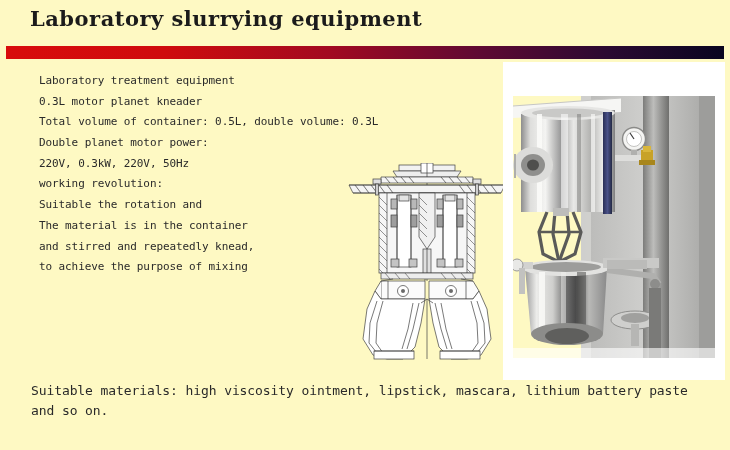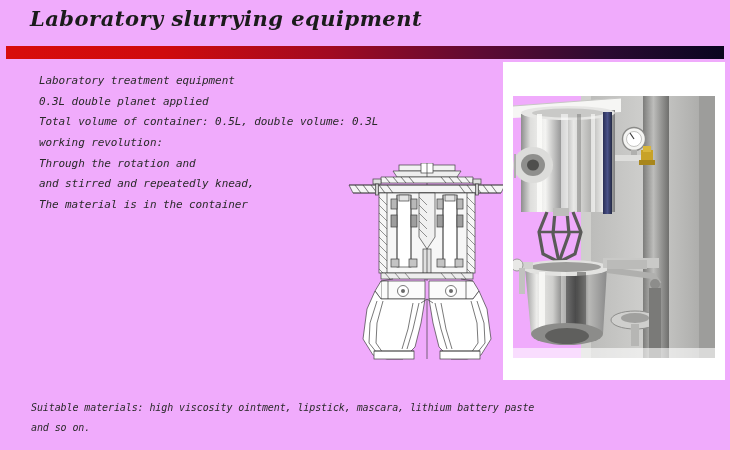--- a/index.html
+++ b/index.html
@@ -7,23 +7,22 @@
     padding: 0;
     background: #ffffff;
   }
   body {
     font-family: "DejaVu Sans Mono", "Liberation Mono", monospace;
   }
   #page {
     position: relative;
     width: 730px;
     height: 450px;
-    background: #f0abfc;
+    background: #fef9c3;
     overflow: hidden;
-    font-style: italic;
   }
 
   
   .page-title {
     position: absolute;
     left: 30px;
     top: 6px;
     font-family: "DejaVu Serif", "Liberation Serif", serif;
     font-size: 21px;
     font-weight: 700;
@@ -53,23 +52,23 @@
     white-space: nowrap;
     letter-spacing: -0.1px;
     margin-left: 8px;
   }
   .spec-line { height: 20.7px; }
 
   
   .footer-block {
     position: absolute;
     left: 31px;
-    top: 398px;
+    top: 381px;
     width: 680px;
-    font-size: 10px;
+    font-size: 13px;
     line-height: 20px;
     color: #2a2a2a;
     letter-spacing: -0.1px;
   }
 
   
   .tech-drawing {
     position: absolute;
     left: 341px;
     top: 163px;
@@ -104,26 +103,29 @@
           <stop offset="84%" stop-color="#2a0a31"></stop>
           <stop offset="100%" stop-color="#090520"></stop>
         </linearGradient>
       </defs>
       <rect x="0" y="0" width="718" height="13" fill="url(#barGrad)"></rect>
     </svg>
   </div>
 
   <div class="spec-block">
     <div class="spec-line">Laboratory treatment equipment</div>
-    <div class="spec-line">0.3L double planet applied</div>
+    <div class="spec-line">0.3L motor planet kneader</div>
     <div class="spec-line">Total volume of container: 0.5L, double volume: 0.3L</div>
+    <div class="spec-line">Double planet motor power:</div>
+    <div class="spec-line">220V, 0.3kW, 220V, 50Hz</div>
     <div class="spec-line">working revolution:</div>
-    <div class="spec-line">Through the rotation and</div>
+    <div class="spec-line">Suitable the rotation and</div>
+    <div class="spec-line">The material is in the container</div>
     <div class="spec-line">and stirred and repeatedly knead,</div>
-    <div class="spec-line">The material is in the container</div>
+    <div class="spec-line">to achieve the purpose of mixing</div>
   </div>
 
   <div class="tech-drawing">
     <svg width="172" height="200" viewBox="0 0 172 200">
       <g stroke="#3f3f3f" fill="none" stroke-width="0.7">
 
         <rect x="58" y="2" width="56" height="6" fill="#f2f2f2"></rect>
         <path d="M52 8 L120 8 L116 14 L56 14 Z" fill="#eeeeee"></path>
         <rect x="80" y="0" width="12" height="10" fill="#ffffff"></rect>
         <line x1="86" y1="0" x2="86" y2="22"></line>

